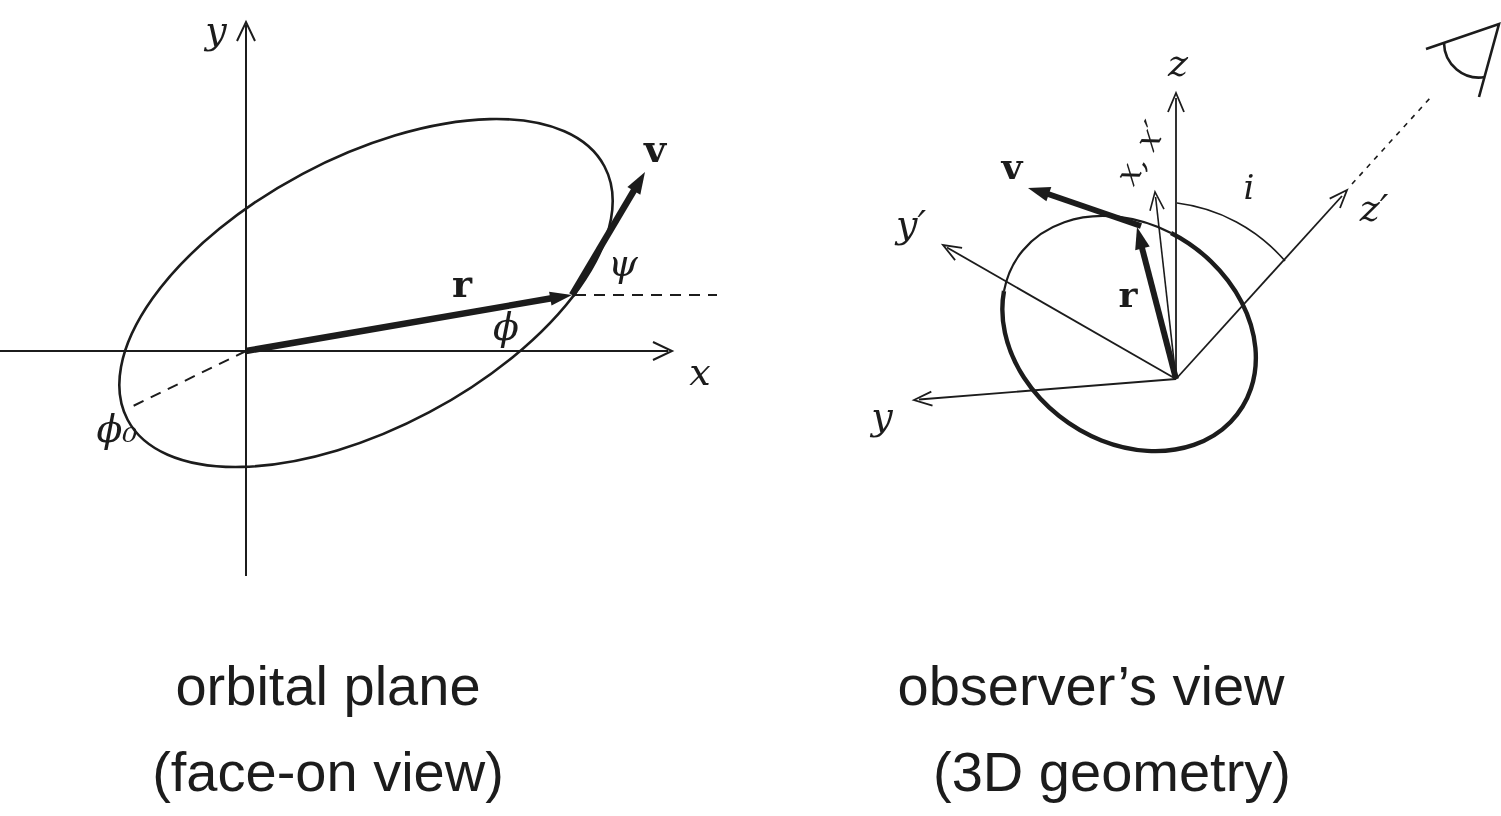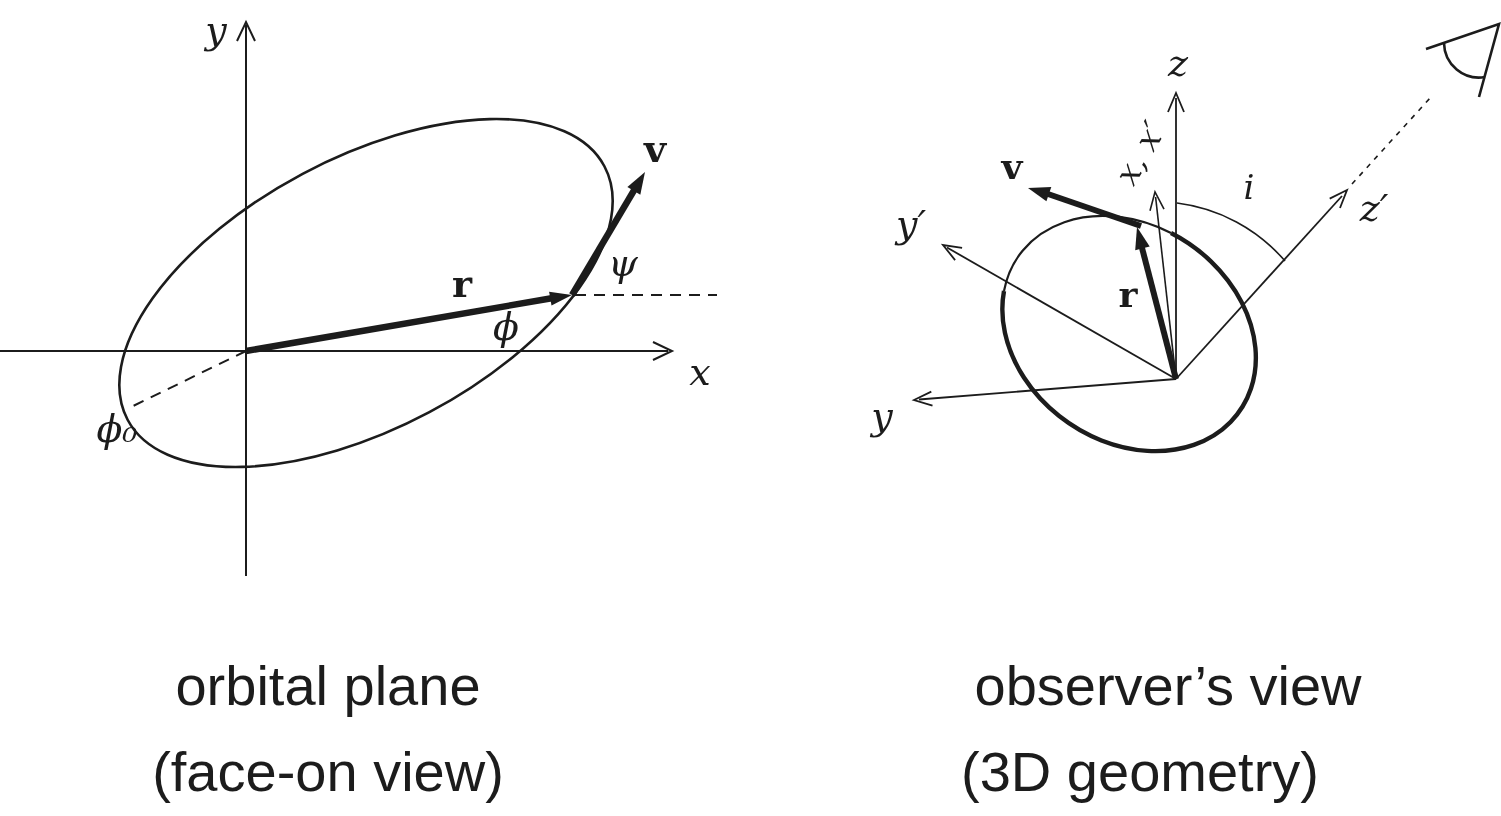--- a/index.html
+++ b/index.html
@@ -159,16 +159,16 @@
   <div class="mlabel" style="left:1374px; top:208px">z′</div>
   <div class="mlabel small" style="left:1249px; top:187px">i</div>
   <div class="mlabel rotated" style="left:1140px; top:153px">x, x′</div>
   <div class="mlabel" style="left:911px; top:224px">y′</div>
   <div class="mlabel" style="left:882px; top:416px">y</div>
   <div class="blabel" style="left:1012px; top:166px; font-size:36px">v</div>
   <div class="blabel" style="left:1128px; top:294px; font-size:36px">r</div>
 
   <div class="caption" style="left:328px; top:686px">orbital plane</div>
   <div class="caption" style="left:328px; top:772px">(face-on view)</div>
-  <div class="caption" style="left:1168px; top:686px">observer’s view</div>
-  <div class="caption" style="left:1140px; top:772px">(3D geometry)</div>
+  <div class="caption" style="left:1091px; top:686px">observer’s view</div>
+  <div class="caption" style="left:1112px; top:772px">(3D geometry)</div>
 
 </div>
 
 </body></html>

